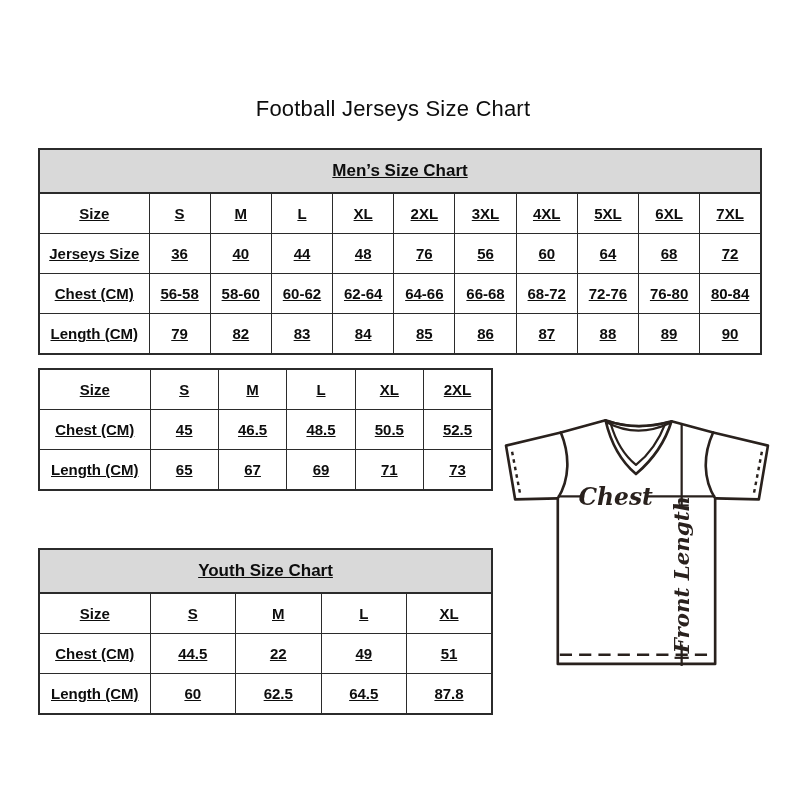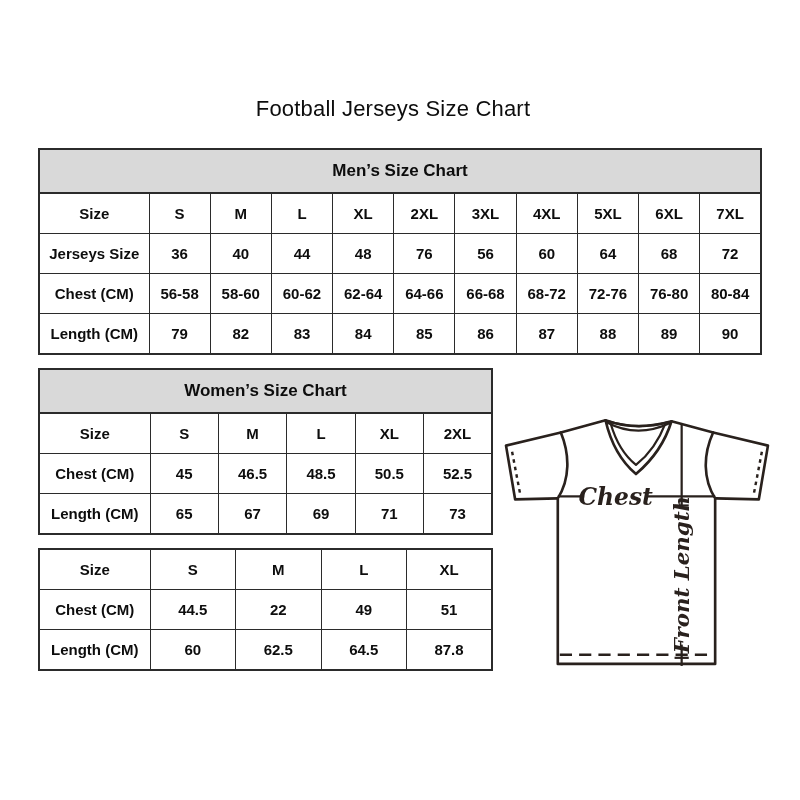--- a/index.html
+++ b/index.html
@@ -32,20 +32,21 @@
   .table-wrap[data-table-index="0"] { left: 38px; top: 148px; width: 724px; }
   .table-wrap[data-table-index="1"] { left: 38px; top: 368px; width: 455px; }
   .table-wrap[data-table-index="2"] { left: 38px; top: 548px; width: 455px; }
 
   table.size-table {
     width: 100%;
     border-collapse: collapse;
     table-layout: fixed;
     border: 2px solid #2b2b2b;
     text-align: center;
+    text-decoration: underline;
   }
   table.size-table th, table.size-table td {
     border: 1.5px solid #2b2b2b;
     padding: 0;
     font-weight: bold;
     font-size: 15px;
     color: #0d0d0d;
     height: 39px;
     overflow: hidden;
     white-space: nowrap;
@@ -158,23 +159,20 @@
     <table class="size-table">
       <colgroup>
         <col class="label-col">
         <col>
         <col>
         <col>
         <col>
         <col>
       </colgroup>
       <tbody>
-        <tr class="title-row">
-          <th colspan="6">Women’s Size Chart</th>
-        </tr>
         <tr>
           <th>Size</th>
           <th>S</th>
           <th>M</th>
           <th>L</th>
           <th>XL</th>
           <th>2XL</th>
         </tr>
         <tr>
           <td>Chest (CM)</td>
@@ -198,20 +196,23 @@
 <div class="table-wrap" data-table-index="2">
     <table class="size-table">
       <colgroup>
         <col class="label-col">
         <col>
         <col>
         <col>
         <col>
       </colgroup>
       <tbody>
+        <tr class="title-row">
+          <th colspan="5">Youth Size Chart</th>
+        </tr>
         <tr>
           <th>Size</th>
           <th>S</th>
           <th>M</th>
           <th>L</th>
           <th>XL</th>
         </tr>
         <tr>
           <td>Chest (CM)</td>
           <td>44.5</td>

